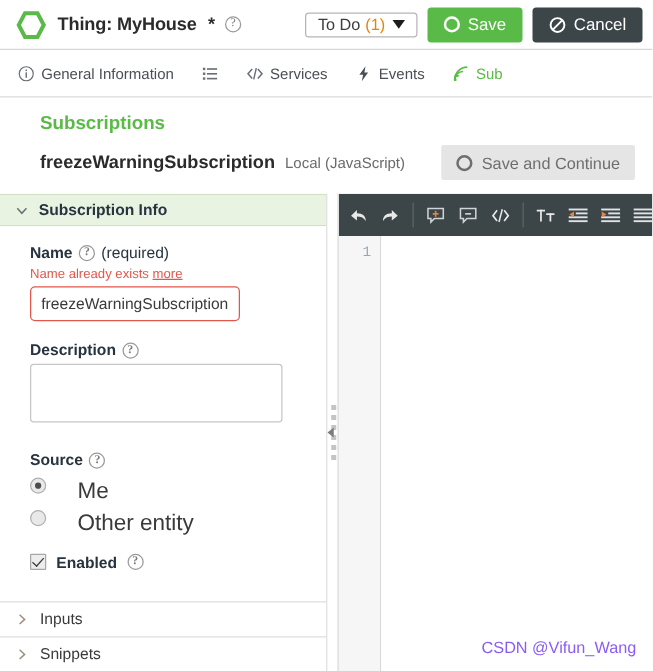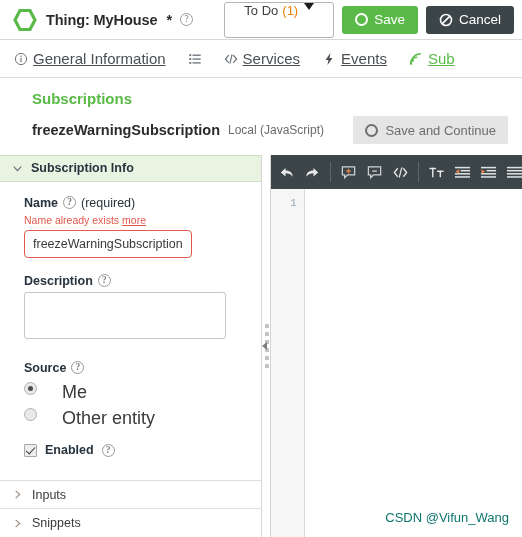--- a/index.html
+++ b/index.html
@@ -23,22 +23,22 @@
     white-space: nowrap; letter-spacing: -0.1px;
   }
   .asterisk { font-size: 14.5px; font-weight: bold; color: #2b2b2b; margin-left: 1px; }
   .help-icon {
     width: 13px; height: 13px; border: 1px solid #9a9a9a; border-radius: 50%;
     color: #7a7a7a; font-size: 9.5px; line-height: 11px; text-align: center;
     display: inline-block; flex: 0 0 auto; font-family: "Liberation Serif", serif;
   }
   .header-spacer { flex: 1 1 auto; }
   .todo-btn {
-    display: flex; gap: 4px;
-    height: 36px; padding: 0 19px;
+    display: flex; align-items: center; gap: 4px;
+    height: 20px; padding: 0 9px;
     border: 1px solid #b5b5b5; border-radius: 3px; background: #fff;
     font-size: 13px; color: #3d3d3d; cursor: pointer; white-space: nowrap;
   }
   .todo-count { color: #e8820c; font-weight: normal; }
   .caret-down {
     width: 0; height: 0; border-left: 5px solid transparent;
     border-right: 5px solid transparent; border-top: 7px solid #1c1c1c;
     margin-left: 2px;
   }
   .btn-save, .btn-cancel {
@@ -55,21 +55,21 @@
   .ban-icon { width: 14px; height: 14px; flex: 0 0 auto; display: block; }
 
   
   .tabbar {
     height: 38px; display: flex; align-items: center; gap: 22px;
     padding: 0 14px; border-bottom: 1px solid #dcdcdc; background: #fff;
     overflow: hidden;
   }
   .tab {
     display: flex; align-items: center; gap: 5px;
-    font-size: 15px; color: #4a4f54; cursor: pointer; white-space: nowrap; text-decoration: underline;
+    font-size: 12px; color: #4a4f54; cursor: pointer; white-space: nowrap;
   }
   .tab.active { color: #5aba47; }
   .tab-ic { width: 14px; height: 14px; flex: 0 0 auto; display: block; }
 
   
   .page-head { padding: 12px 14px 0 32px; }
   .page-title {
     font-size: 15px; font-weight: bold; color: #5aba47; margin-bottom: 9px;
   }
   .subhead-row { display: flex; align-items: center; gap: 8px; }
@@ -133,21 +133,21 @@
   .radio {
     width: 13px; height: 13px; border-radius: 50%;
     border: 1px solid #b0b0b0; background: #e9e9e9;
     flex: 0 0 auto; position: relative;
   }
   .radio.on::after {
     content: ""; position: absolute; left: 3px; top: 3px;
     width: 5px; height: 5px; border-radius: 50%; background: #4d4d4d;
   }
   .check-row {
-    display: flex; align-items: flex-end; gap: 8px; margin-top: 14px;
+    display: flex; align-items: flex-start; gap: 8px; margin-top: 14px;
     font-size: 12.5px; font-weight: bold; color: #27343f; cursor: pointer;
   }
   .checkbox {
     width: 13px; height: 13px; border: 1px solid #a8a8a8; background: #ededed;
     flex: 0 0 auto; position: relative; border-radius: 1px;
   }
   .checkbox.on::after {
     content: ""; position: absolute; left: 3px; top: 0px;
     width: 4px; height: 8px; border: solid #3a3a3a;
     border-width: 0 1.8px 1.8px 0; transform: rotate(42deg);
@@ -190,21 +190,21 @@
     width: 34px; flex: 0 0 34px; background: #f6f6f6;
     border-right: 1px solid #d9d9d9; padding-top: 6px;
   }
   .lineno {
     font-family: "Liberation Mono", monospace; font-size: 11.5px;
     color: #9aa7b3; text-align: right; padding-right: 7px; line-height: 16px;
   }
   .code-area { flex: 1 1 auto; background: #fff; position: relative; }
   .watermark {
     position: absolute; right: 13px; bottom: 12px;
-    font-size: 13px; color: #0f766e; white-space: nowrap; user-select: none;
+    font-size: 13px; color: #8b5cf6; white-space: nowrap; user-select: none;
   }
 </style>
 </head>
 <body>
 
 <div class="app">
 
   <div class="header">
     <svg class="hex-logo" viewBox="0 0 26 26">
       <polygon points="8,3.5 18,3.5 23,13 18,22.5 8,22.5 3,13" fill="none" stroke="#5aba47" stroke-width="3.2"></polygon>

